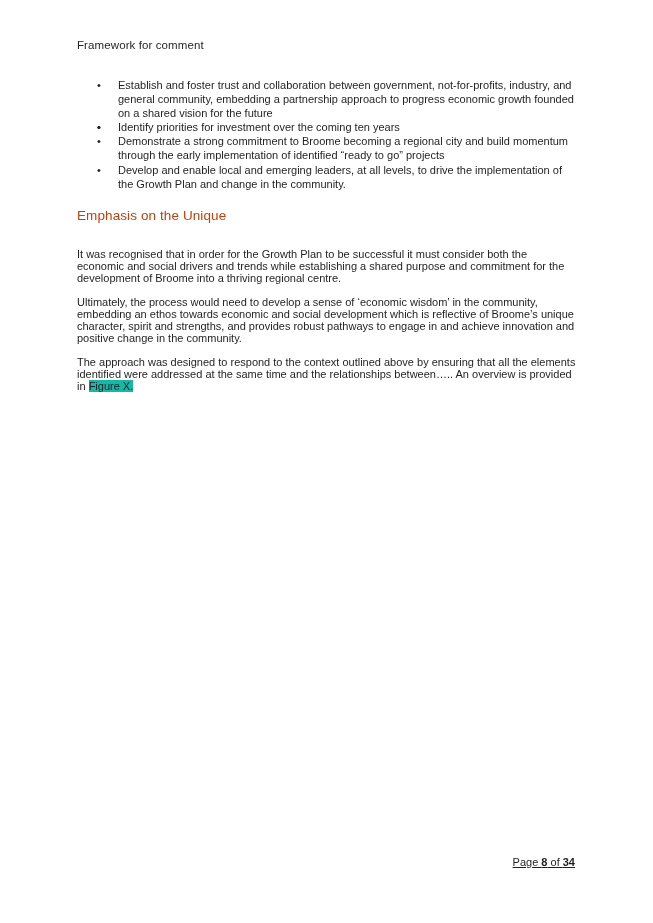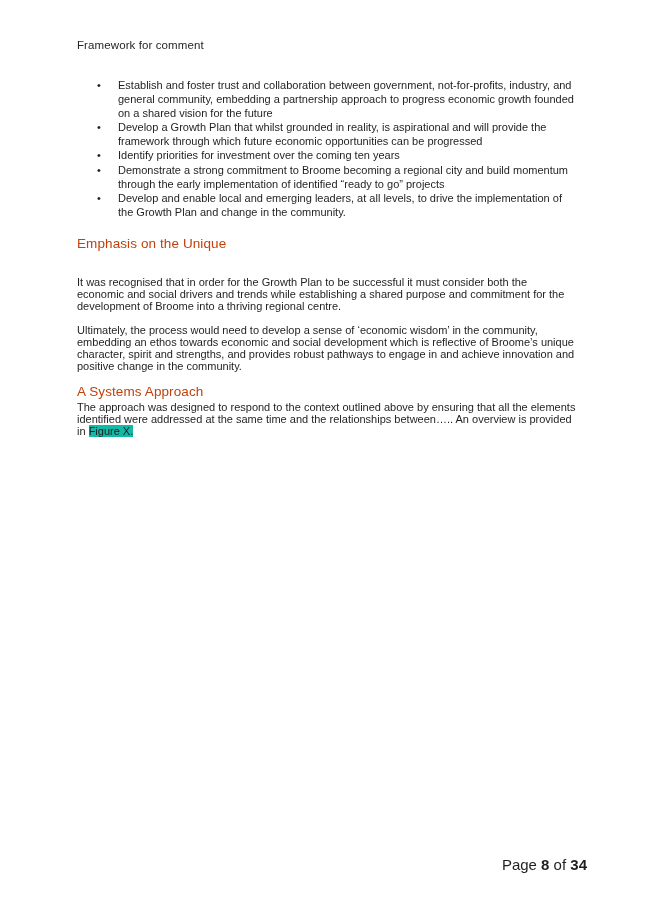--- a/index.html
+++ b/index.html
@@ -63,43 +63,43 @@
     margin-bottom: 12px;
   }
   p.para.last { margin-bottom: 0; }
   .hl {
     background: #14b8a6;
     color: #1f1f1f;
   }
   .doc-footer {
     position: absolute;
     top: 856px;
-    right: 66px;
-    font-size: 15px;
+    right: 78px;
+    font-size: 11px;
     color: #1f1f1f;
+    text-decoration: underline;
   }
   .doc-footer .b { font-weight: 700; }
 </style>
 </head>
 <body>
 
 <div class="page">
 
   <div class="doc-header">Framework for comment</div>
 
   <div class="content">
 
     <ul class="bullets">
       <li>
         <span class="bullet-marker">•</span>
         <span>Establish and foster trust and collaboration between government, not-for-profits, industry, and general community, embedding a partnership approach to progress economic growth founded on a shared vision for the future</span>
       </li>
       <li>
         <span class="bullet-marker">•</span>
-        <span>Develop a Growth Plan that whilst grounded in reality, is aspirational and will provide the framework through which future economic opportunities can be progressed</span>
       </li>
       <li>
         <span class="bullet-marker">•</span>
         <span>Identify priorities for investment over the coming ten years</span>
       </li>
       <li>
         <span class="bullet-marker">•</span>
         <span>Demonstrate a strong commitment to Broome becoming a regional city and build momentum through the early implementation of identified “ready to go” projects</span>
       </li>
       <li>
@@ -107,21 +107,20 @@
         <span>Develop and enable local and emerging leaders, at all levels, to drive the implementation of the Growth Plan and change in the community.</span>
       </li>
     </ul>
 
     <h2 class="h-blue heading-emphasis">Emphasis on the Unique</h2>
 
     <p class="para">It was recognised that in order for the Growth Plan to be successful it must consider both the economic and social drivers and trends while establishing a shared purpose and commitment for the development of Broome into a thriving regional centre.</p>
 
     <p class="para">Ultimately, the process would need to develop a sense of ‘economic wisdom’ in the community, embedding an ethos towards economic and social development which is reflective of Broome’s unique character, spirit and strengths, and provides robust pathways to engage in and achieve innovation and positive change in the community.</p>
 
-    <h2 class="h-blue heading-systems">A Systems Approach</h2>
 
     <p class="para last"><span>The approach was designed to respond to the context outlined above by ensuring that all the elements identified were addressed at the same time and the relationships between….. An overview is provided in </span><span class="hl">Figure X.</span></p>
 
   </div>
 
   <div class="doc-footer"><span>Page </span><span class="b">8</span><span> of </span><span class="b">34</span></div>
 
 </div>
 
 </body></html>

